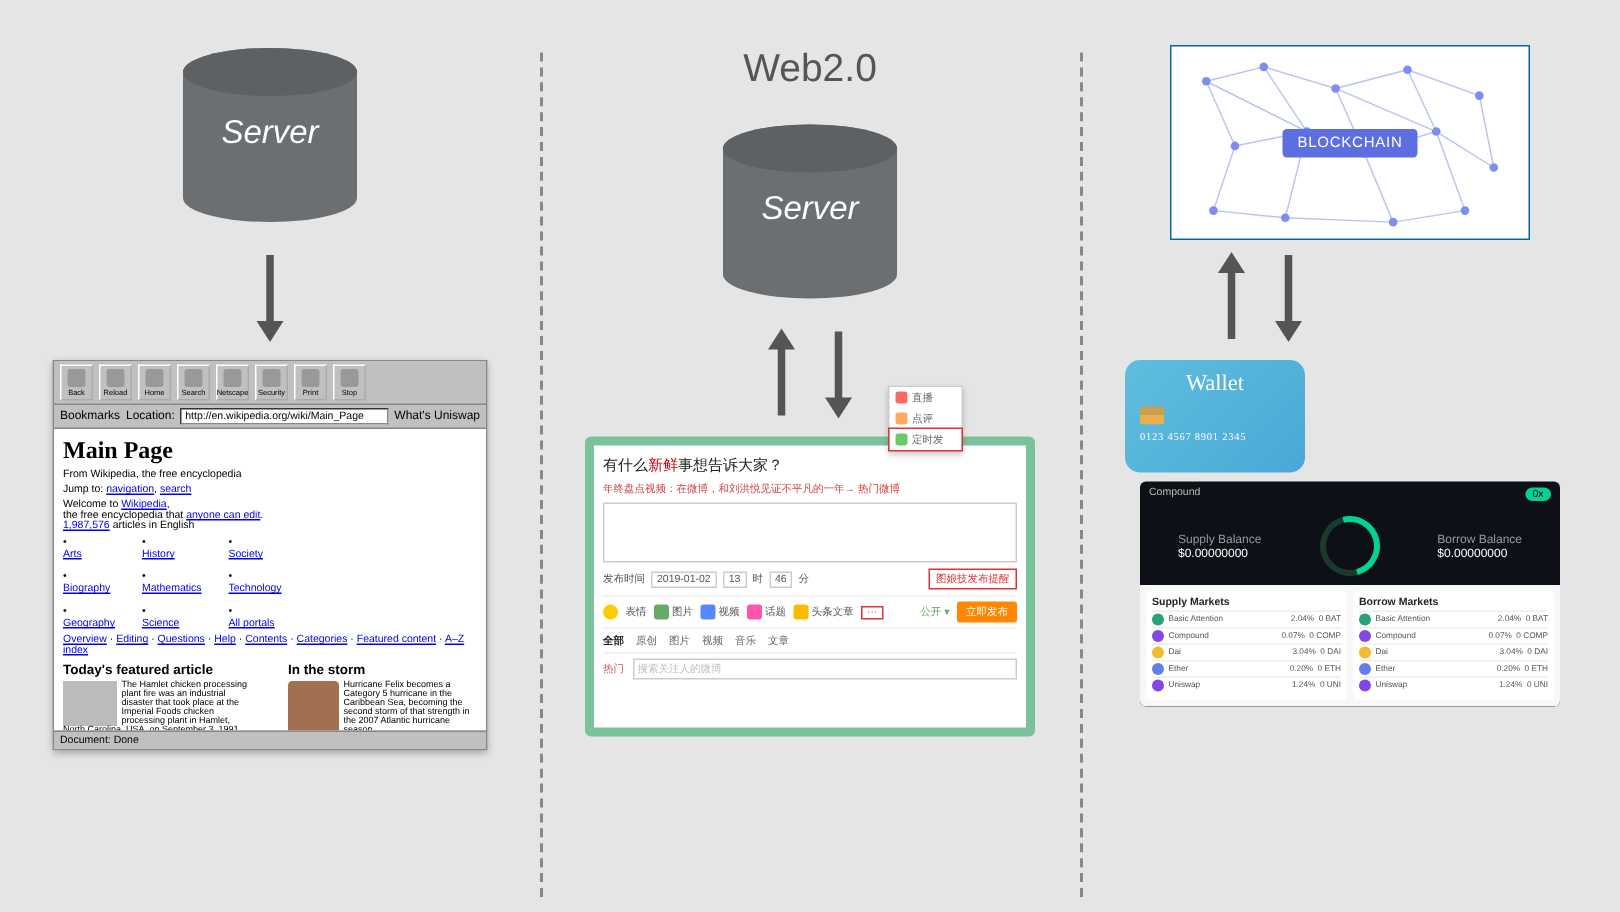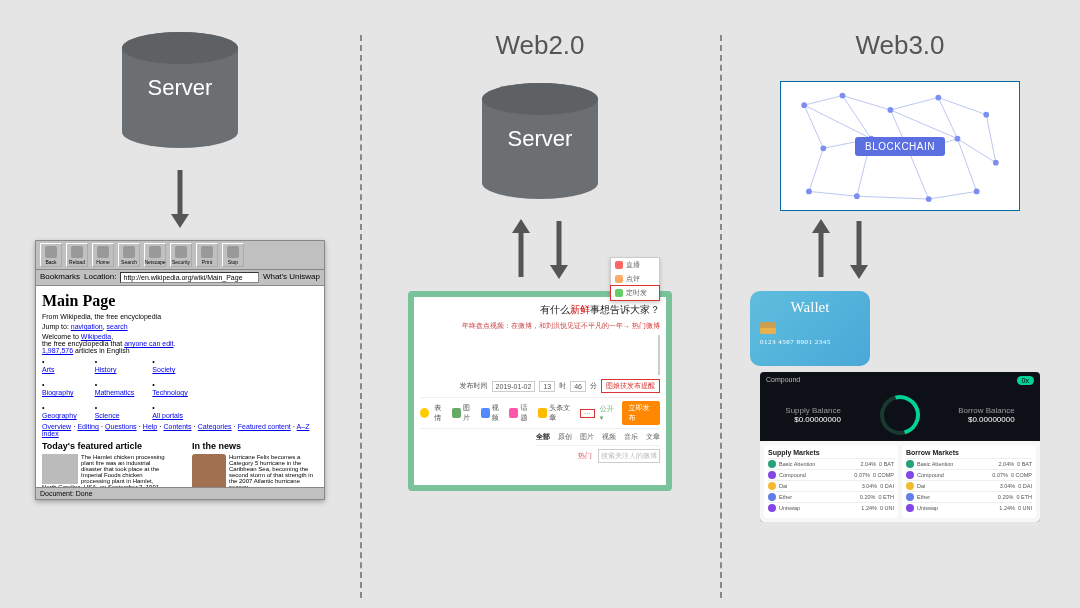--- a/index.html
+++ b/index.html
@@ -37,20 +37,21 @@
     font-size: 26px;
     color: #555;
     font-weight: 400;
     margin-bottom: 20px;
   }
   .server-cyl {
     position: relative;
     width: 150px;
     height: 120px;
     margin-bottom: 10px;
+    font-style: italic;
   }
   .server-cyl svg { width: 100%; height: 100%; }
   .server-label {
     position: absolute;
     top: 45px;
     left: 0;
     right: 0;
     text-align: center;
     color: #fff;
     font-size: 22px;
@@ -111,28 +112,28 @@
   .w1-nav{font-size:7px;margin:2px 0;}
   .w1-sec{display:flex;gap:24px;margin-top:4px;}
   .w1-sec-col{flex:1;}
   .w1-sec-h{font-weight:bold;font-size:9px;margin-bottom:3px;}
   .w1-thumb{width:36px;height:30px;background:#bbb;display:inline-block;float:left;margin-right:3px;}
   .w1-face{width:34px;height:40px;background:#a07050;display:inline-block;float:left;margin-right:3px;border-radius:3px;}
   .w1-status{background:#c0c0c0;border-top:1px solid #888;font-size:7px;padding:2px 4px;}
 
   
   .web2-editor{
-    width: 264px;
+    width: 300px;
     height: 200px;
     background:#fff;
     border:6px solid #7ac29a;
     border-radius:4px;
     font-size:8px;
     padding:6px;
-    display:flex;flex-direction:column;align-items:flex-end;
+    display:flex;flex-direction:column;
   }
   .w2-q{font-size:10px;color:#222;margin-bottom:4px;}
   .w2-q .red{color:#c00;}
   .w2-tiny{font-size:7px;color:#888;margin-bottom:4px;}
   .w2-tiny .red{color:#c44;}
   .w2-tiny .link{color:#d33;}
   .w2-textarea{flex:0 0 40px;border:1px solid #ccc;margin-bottom:4px;}
   .w2-row{display:flex;align-items:center;gap:4px;margin-bottom:4px;font-size:7px;color:#555;}
   .w2-date{border:1px solid #ccc;padding:1px 3px;}
   .w2-redbox{border:1px solid #d33;color:#d33;padding:1px 4px;margin-left:auto;}
@@ -179,21 +180,21 @@
     background-image:linear-gradient(#caa050 50%,#e8b14d 50%);}
   .wallet-num{font-size:7px;letter-spacing:.5px;margin-top:4px;}
 
   
   .compound{
     width:280px;height:150px;background:#0d1117;color:#fff;border-radius:4px;overflow:hidden;
     font-size:6px;display:flex;flex-direction:column;
   }
   .cp-top{display:flex;justify-content:space-between;padding:4px 6px;font-size:7px;color:#bbb;}
   .cp-gauges{display:flex;justify-content:space-around;align-items:center;padding:6px;}
-  .cp-gauge{text-align:right;}
+  .cp-gauge{text-align:left;}
   .cp-bal{font-size:8px;color:#999;}
   .cp-amt{font-size:8px;color:#fff;}
   .cp-donut{width:40px;height:40px;border-radius:50%;border:4px solid #1a3a2f;border-top-color:#00d395;border-right-color:#00d395;transform:rotate(30deg);}
   .cp-markets{display:flex;gap:4px;padding:4px;background:#f7f7f8;color:#222;flex:1;}
   .cp-market{flex:1;background:#fff;border-radius:3px;padding:4px;}
   .cp-mh{font-size:7px;font-weight:bold;margin-bottom:2px;}
   .cp-row{display:flex;align-items:center;gap:3px;padding:1px 0;border-top:1px solid #eee;font-size:5.5px;}
   .cp-coin{width:8px;height:8px;border-radius:50%;}
   .cp-coin.a{background:#26a17b;}
   .cp-coin.b{background:#f3ba2f;}
@@ -290,21 +291,21 @@
         <div class="w1-nav">
           <span class="w1-link">Overview</span> · <span class="w1-link">Editing</span> · <span class="w1-link">Questions</span> · <span class="w1-link">Help</span> · <span class="w1-link">Contents</span> · <span class="w1-link">Categories</span> · <span class="w1-link">Featured content</span> · <span class="w1-link">A–Z index</span>
         </div>
         <div class="w1-sec">
           <div class="w1-sec-col">
             <div class="w1-sec-h">Today's featured article</div>
             <div class="w1-thumb"></div>
             <div style="font-size:6px;">The Hamlet chicken processing plant fire was an industrial disaster that took place at the Imperial Foods chicken processing plant in Hamlet, North Carolina, USA, on September 3, 1991 after a failure in a faulty...</div>
           </div>
           <div class="w1-sec-col">
-            <div class="w1-sec-h">In the news</div>
+            <div class="w1-sec-h">In the storm</div>
             <div class="w1-face"></div>
             <div style="font-size:6px;">Hurricane Felix becomes a Category 5 hurricane in the Caribbean Sea, becoming the second storm of that strength in the 2007 Atlantic hurricane season.</div>
           </div>
         </div>
       </div>
       <div class="w1-status">Document: Done</div>
     </div>
   </div>
 
   <div class="col">
@@ -396,21 +397,20 @@
           </div>
         <div class="w2-dd-item hl">
             <span class="w2-dd-ic" style="background:#6c6"></span>
             <span>定时发</span>
           </div>
       </div>
     </div>
   </div>
 
   <div class="col">
-    <div class="title">Web3.0</div>
 
     <div class="blockchain-box">
       <svg class="bc-net" viewBox="0 0 240 130">
         <g stroke="#b9c4f0" stroke-width="1">
           <line x1="20" y1="20" x2="60" y2="10"></line>
             <line x1="60" y1="10" x2="110" y2="25"></line>
             <line x1="110" y1="25" x2="160" y2="12"></line>
             <line x1="160" y1="12" x2="210" y2="30"></line>
           <line x1="20" y1="20" x2="40" y2="65"></line>
             <line x1="60" y1="10" x2="90" y2="55"></line>

